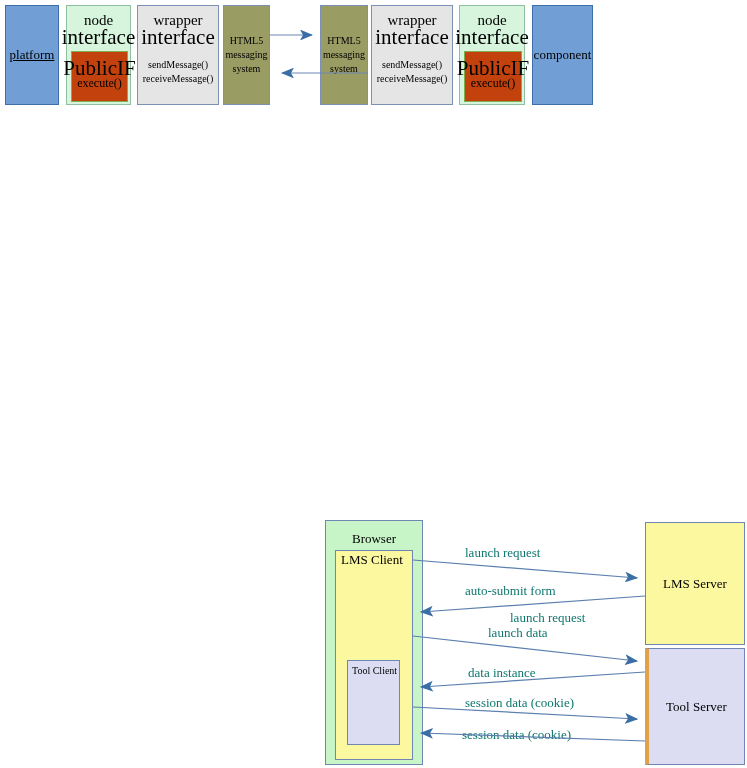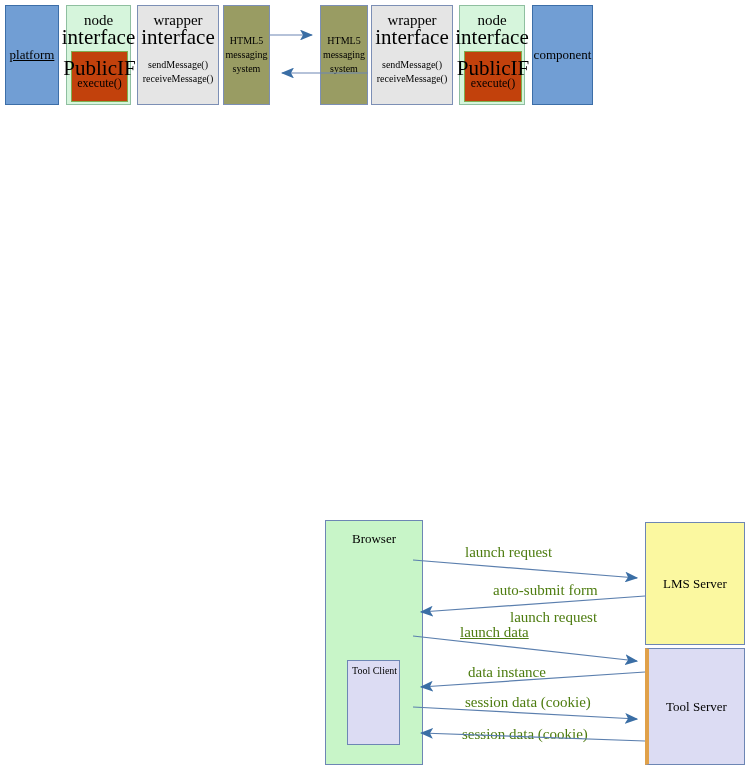--- a/index.html
+++ b/index.html
@@ -59,24 +59,24 @@
   }
   .center-label {
     margin: auto 0;
     font-size: 13px;
   }
   .vcenter {
     justify-content: center;
   }
   .arrow-label {
     position: absolute;
-    font-size: 15px;
+    font-size: 13px;
     line-height: 15px;
     white-space: nowrap;
-    color: #4d7c0f;
+    color: #0f766e;
   }
   svg.overlay {
     position: absolute;
     left: 0; top: 0;
     width: 747px;
     height: 768px;
     pointer-events: none;
   }
 </style>
 </head>
@@ -133,37 +133,40 @@
   </div>
 
   <div class="box bx-blue vcenter" style="left:532px; top:5px; width:61px; height:100px;">
     <span class="center-label">component</span>
   </div>
 
   <div class="box bx-mint" style="left:325px; top:520px; width:98px; height:245px;">
     <span class="center-label" style="margin:10px 0 0 0;">Browser</span>
   </div>
 
+  <div class="box bx-yellow" style="left:335px; top:550px; width:78px; height:210px; align-items:flex-start;">
+    <span class="center-label" style="margin:1px 0 0 5px; font-size:13px;">LMS Client</span>
+  </div>
 
   <div class="box bx-lav" style="left:347px; top:660px; width:53px; height:85px; align-items:flex-start;">
     <span class="small-txt" style="margin:3px 0 0 4px;">Tool Client</span>
   </div>
 
   <div class="box bx-toolsrv vcenter" style="left:645px; top:648px; width:100px; height:117px;">
     <span class="center-label">Tool Server</span>
   </div>
 
   <div class="box bx-yellow vcenter" style="left:645px; top:522px; width:100px; height:123px;">
     <span class="center-label">LMS Server</span>
   </div>
 
   <div class="arrow-label" style="left:465px; top:545px;">launch request</div>
-  <div class="arrow-label" style="left:465px; top:583px;margin-left:28px;">auto-submit form</div>
+  <div class="arrow-label" style="left:465px; top:583px;">auto-submit form</div>
   <div class="arrow-label" style="left:510px; top:610px;">launch request</div>
-  <div class="arrow-label" style="left:460px; top:625px;text-decoration:underline;">launch data</div>
+  <div class="arrow-label" style="left:488px; top:625px;">launch data</div>
   <div class="arrow-label" style="left:468px; top:665px;">data instance</div>
   <div class="arrow-label" style="left:465px; top:695px;">session data (cookie)</div>
   <div class="arrow-label" style="left:462px; top:727px;">session data (cookie)</div>
 
   <svg class="overlay" viewBox="0 0 747 768" xmlns="http://www.w3.org/2000/svg">
     <defs>
       <marker id="ar-r" markerWidth="11" markerHeight="9" refX="10" refY="4.5" orient="auto">
         <path d="M0,0 L11,4.5 L0,9 L2.5,4.5 Z" fill="#3a6ea5"></path>
       </marker>
       <marker id="ar-l" markerWidth="11" markerHeight="9" refX="10" refY="4.5" orient="auto">

